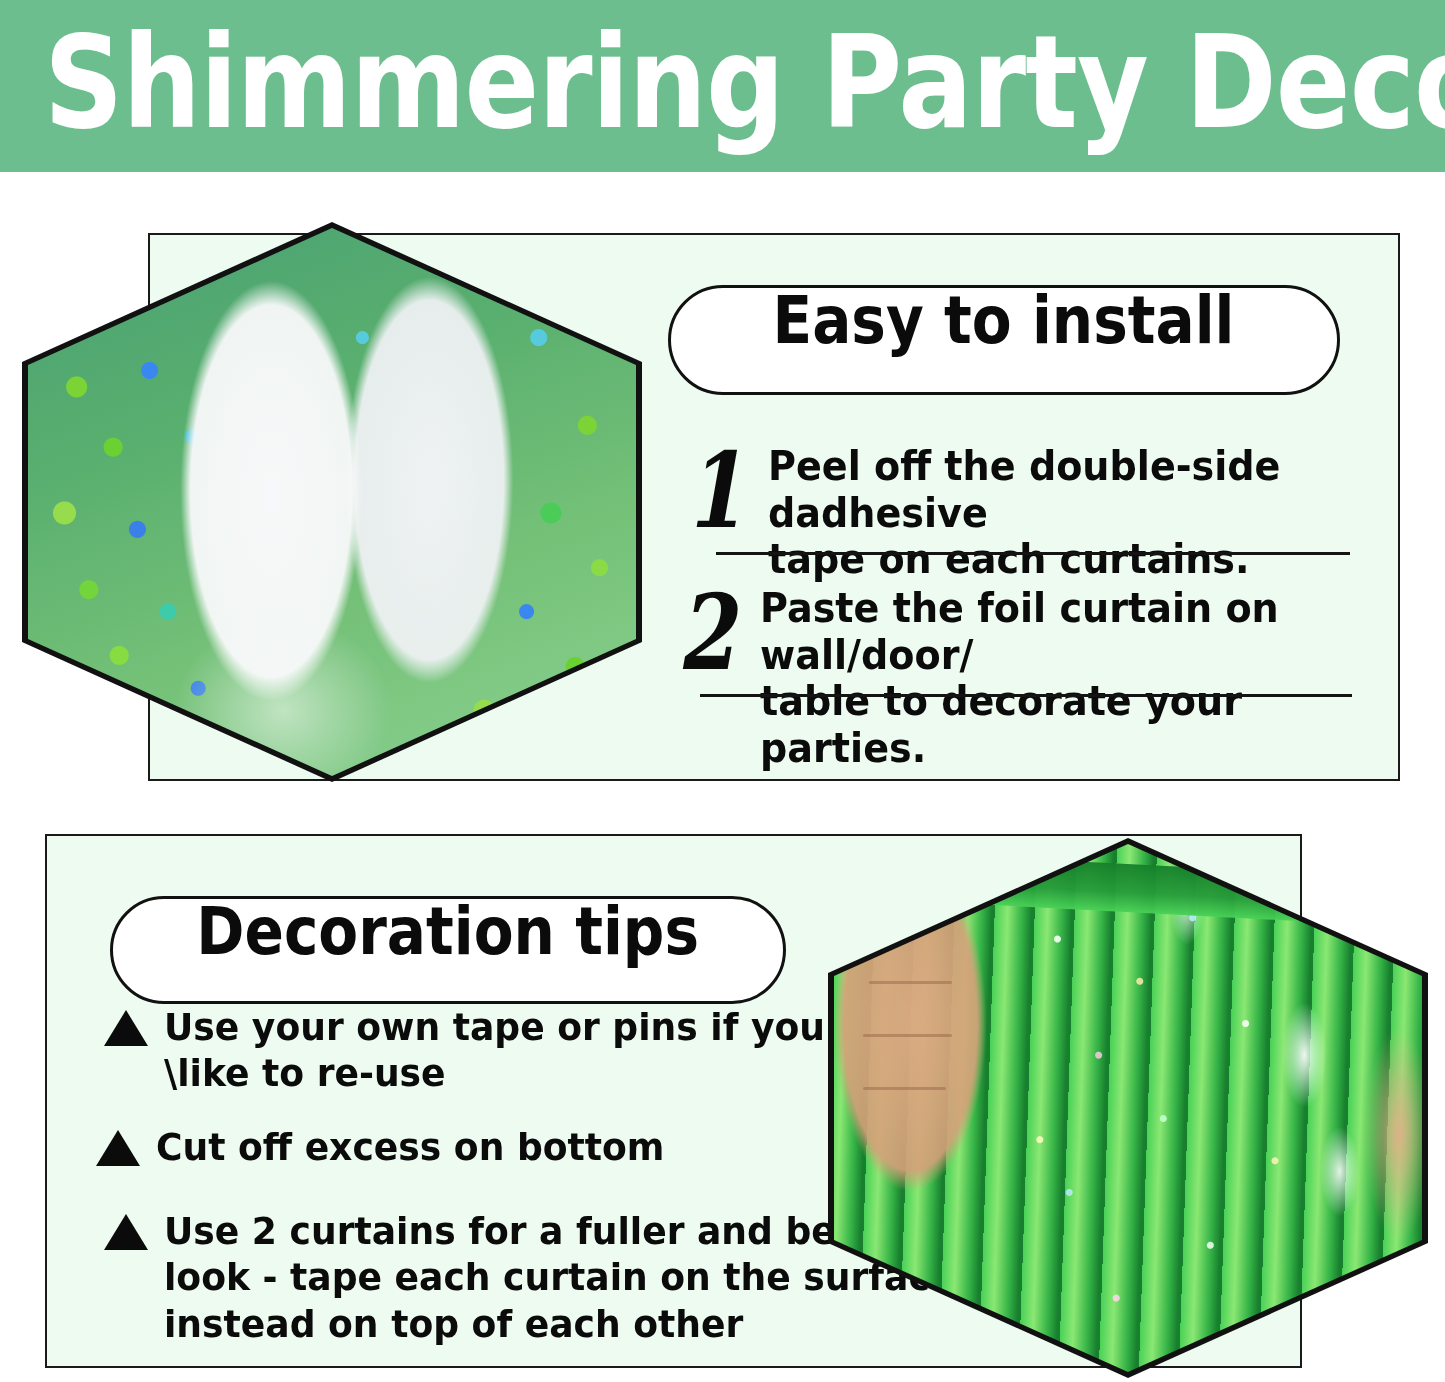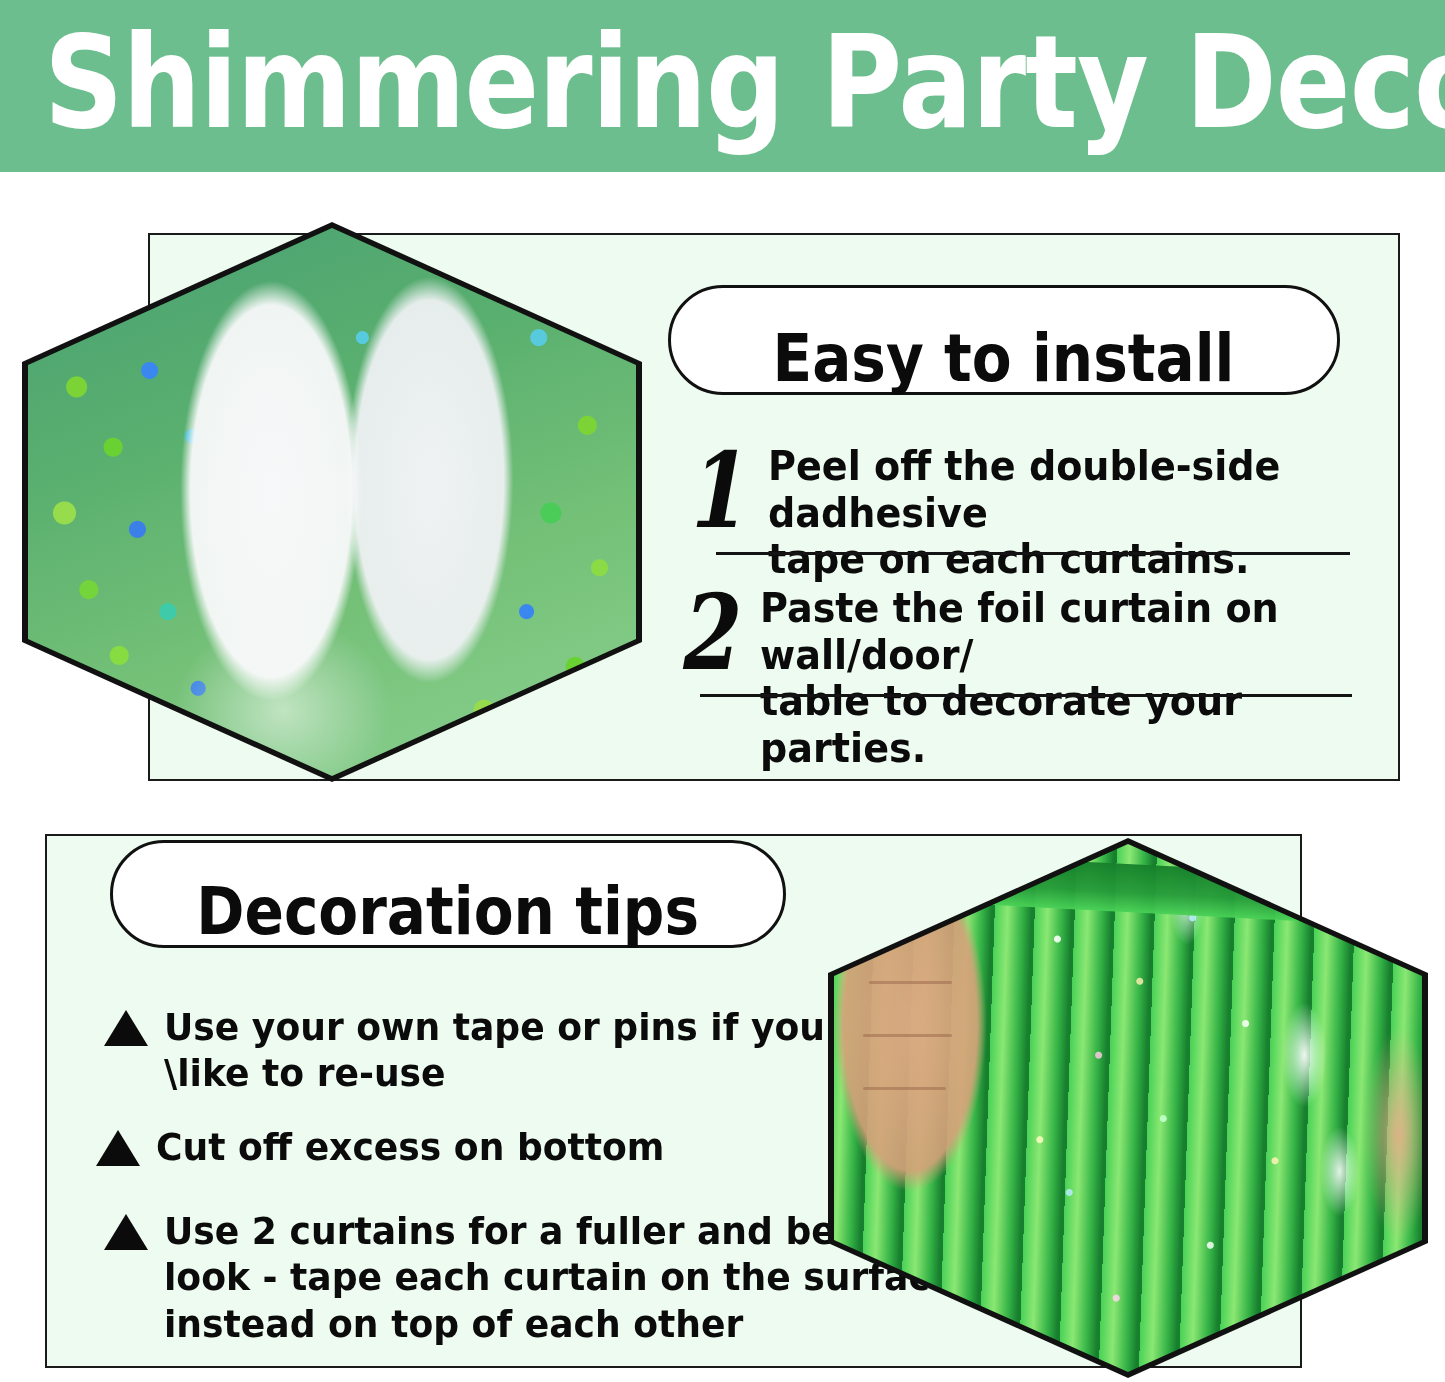--- a/index.html
+++ b/index.html
@@ -168,35 +168,35 @@
     border-radius: 2px;
   }
 
   
   .pill {
     position: absolute;
     background: #ffffff;
     border: 3px solid #111111;
     border-radius: 60px;
     display: flex;
-    align-items: flex-end;
+    align-items: flex-start;
     justify-content: center;
     box-sizing: border-box;
   }
   .pill-text {
     font-family: "DejaVu Sans", sans-serif;
     font-weight: bold;
     font-size: 66px;
     color: #0b0b0b;
     transform: scaleX(0.88);
     white-space: nowrap;
     line-height: 1;
   }
   .pill-install { left: 668px; top: 285px; width: 672px; height: 110px; }
-  .pill-tips    { left: 110px; top: 840px; width: 676px; height: 108px; }
+  .pill-tips    { left: 110px; top: 896px; width: 676px; height: 108px; }
 
   
   .step {
     position: absolute;
     display: flex;
     align-items: flex-start;
   }
   .step-num {
     font-family: "DejaVu Serif", serif;
     font-weight: bold;

